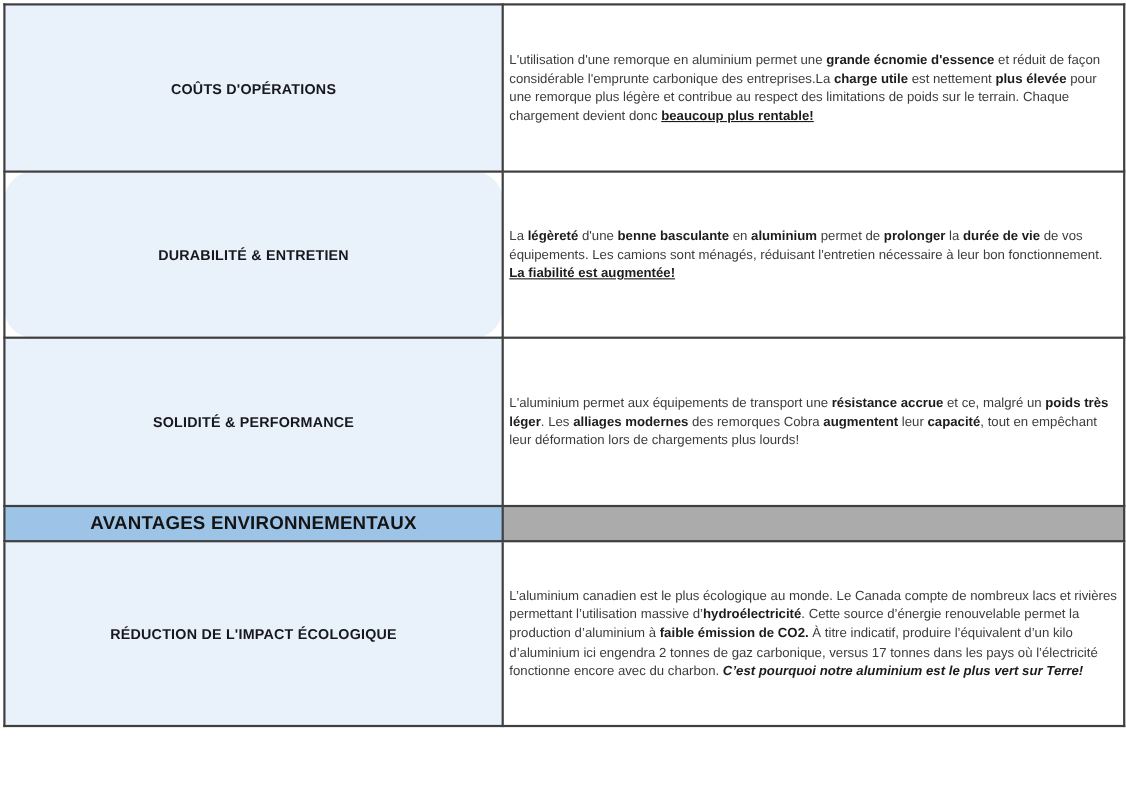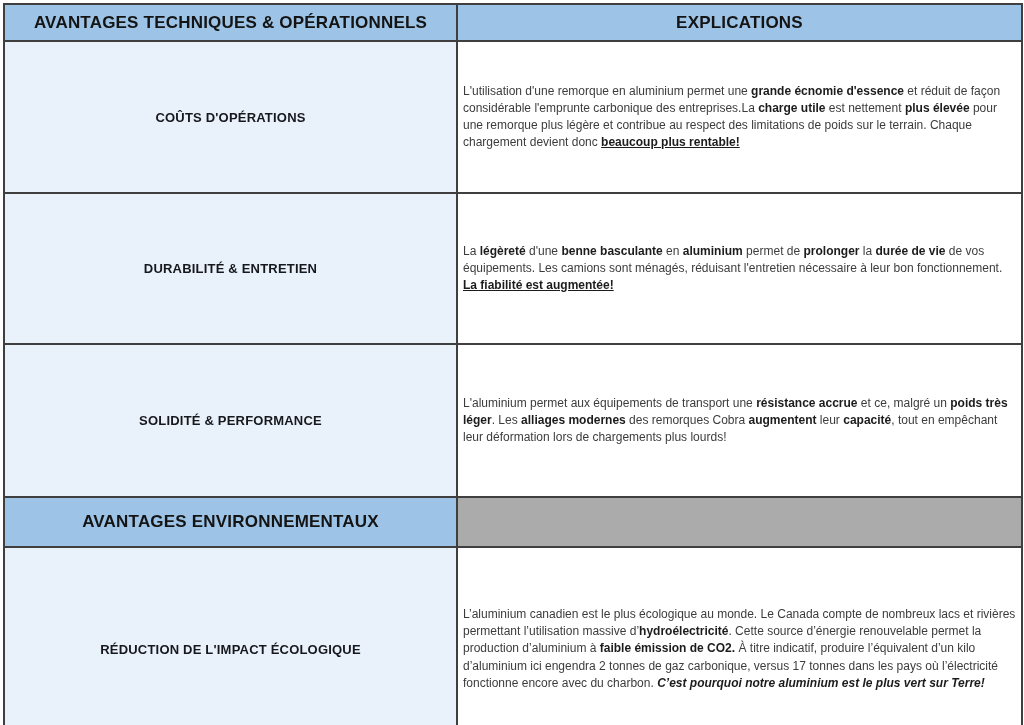--- a/index.html
+++ b/index.html
@@ -56,57 +56,53 @@
   }
 
   
   td.section-cell {
     background: #9dc3e6;
     font-weight: 700;
     font-size: 17px;
     letter-spacing: .2px;
     text-align: center;
     color: #141414;
-    height: 50px;
+    height: 32px;
     padding: 2px 4px;
   }
   td.gray-cell { background: #ababab; }
 
   
   td.exp-cell {
     background: #ffffff;
     font-size: 12px;
     line-height: 1.42;
     color: #3c3c3c;
     padding: 4px 5px 4px 5px;
     text-align: left;
   }
   td.exp-cell span.seg-b { font-weight: 700; color: #1c1c1c; }
   td.exp-cell span.seg-u { text-decoration: underline; }
   td.exp-cell span.seg-i { font-style: italic; }
 
   tr.row-couts      td { height: 152px; }
-  tr.row-durabilite td { height: 151px; }
+  tr.row-durabilite td { height: 151px; border-radius: 26px; }
   tr.row-solidite   td { height: 153px; }
-  tr.row-reduction  td { height: 204px; margin-left: 44px; }
+  tr.row-reduction  td { height: 168px; margin-left: 44px; }
 </style>
 </head>
 <body>
 
 <div class="page">
   <table class="adv-table">
     <colgroup>
       <col class="col-left">
       <col class="col-right">
     </colgroup>
     <tbody>
-      <tr class="row-header">
-        <td class="head-cell">AVANTAGES TECHNIQUES &amp; OPÉRATIONNELS</td>
-        <td class="head-cell">EXPLICATIONS</td>
-      </tr>
 
       <tr class="row-couts">
         <td class="label-cell">COÛTS D'OPÉRATIONS</td>
         <td class="exp-cell"><span>L'utilisation d'une remorque en aluminium permet une </span><span class="seg-b">grande écnomie d'essence</span><span> et réduit de façon considérable l'emprunte carbonique des entreprises.La </span><span class="seg-b">charge utile</span><span> est nettement </span><span class="seg-b">plus élevée</span><span> pour une remorque plus légère et contribue au respect des limitations de poids sur le terrain. Chaque chargement devient donc </span><span class="seg-b seg-u">beaucoup plus rentable!</span></td>
       </tr>
 
       <tr class="row-durabilite">
         <td class="label-cell">DURABILITÉ &amp; ENTRETIEN</td>
         <td class="exp-cell"><span>La </span><span class="seg-b">légèreté</span><span> d'une </span><span class="seg-b">benne basculante</span><span> en </span><span class="seg-b">aluminium</span><span> permet de </span><span class="seg-b">prolonger</span><span> la </span><span class="seg-b">durée de vie</span><span> de vos équipements. Les camions sont ménagés, réduisant l'entretien nécessaire à leur bon fonctionnement. </span><span class="seg-b seg-u">La fiabilité est augmentée!</span></td>
       </tr>

